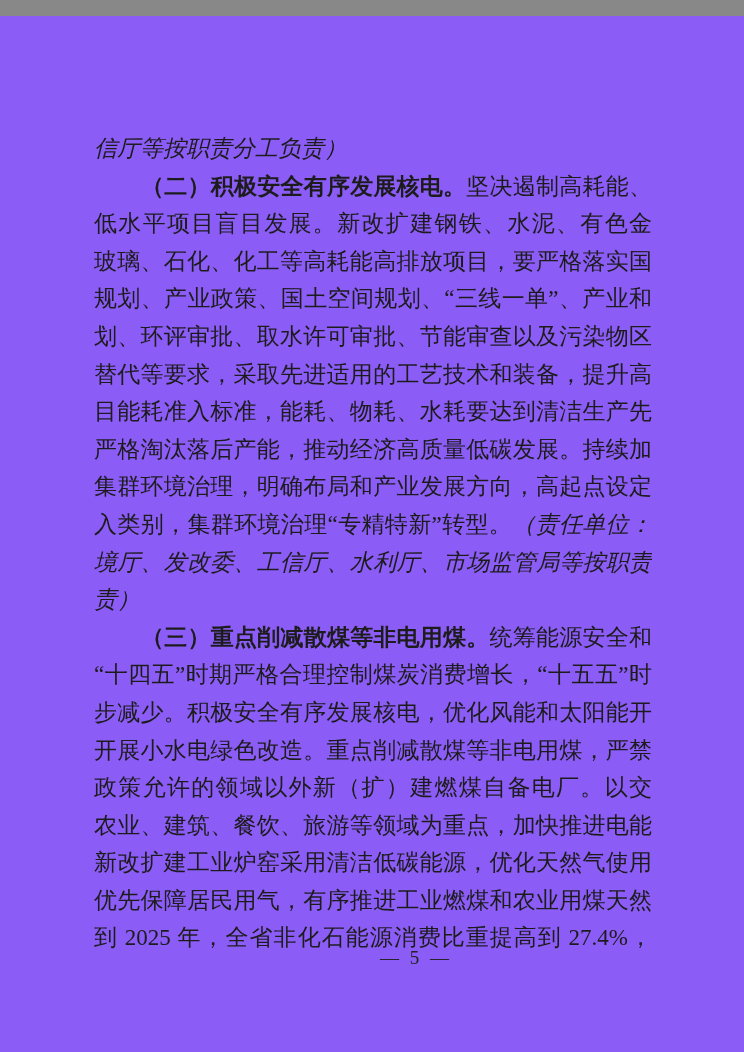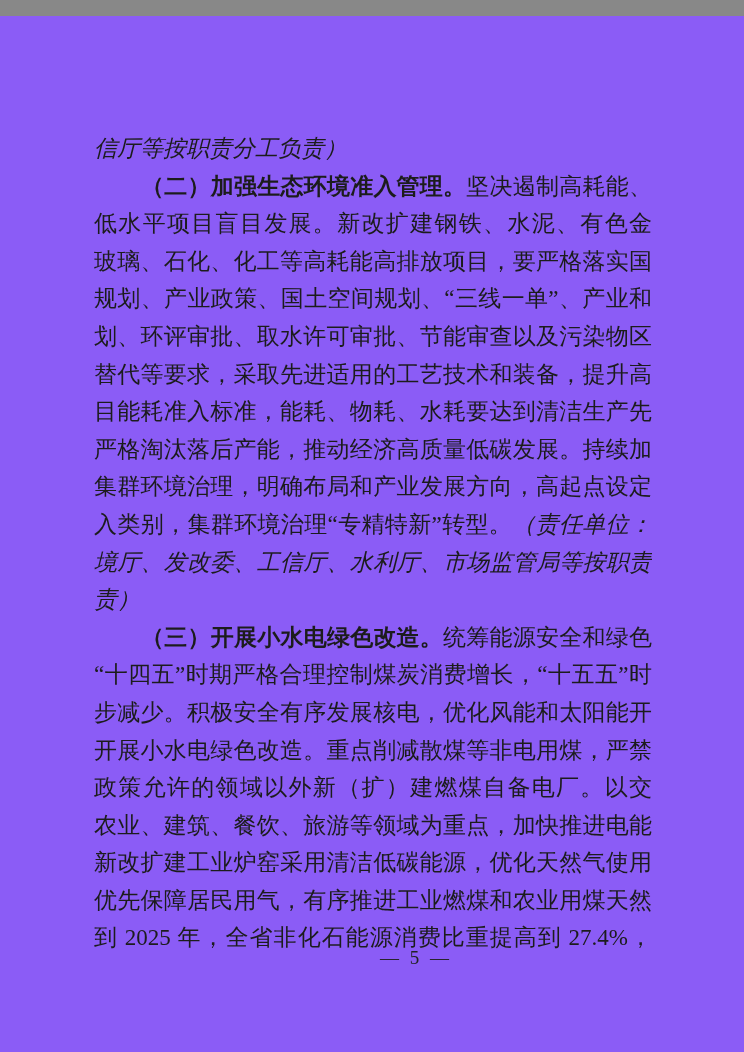--- a/index.html
+++ b/index.html
@@ -59,33 +59,33 @@
     color: #222222;
     font-family: "Liberation Serif", "DejaVu Serif", serif;
   }
 </style>
 </head>
 <body>
 
 <div class="page">
   <div class="textblock">
       <div class="line nojust"><span class="seg-kai">信厅等按职责分工负责）</span></div>
-      <div class="line indent"><span class="seg-bold">（二）加强生态环境准入管理。</span><span class="seg-body">坚决遏制高耗能、高排放、</span></div>
+      <div class="line indent"><span class="seg-bold">（二）积极安全有序发展核电。</span><span class="seg-body">坚决遏制高耗能、高排放、</span></div>
       <div class="line"><span class="seg-body">低水平项目盲目发展。新改扩建钢铁、水泥、有色金属、平板</span></div>
       <div class="line"><span class="seg-body">玻璃、石化、化工等高耗能高排放项目，要严格落实国家产业</span></div>
       <div class="line"><span class="seg-body">规划、产业政策、国土空间规划、“三线一单”、产业和区域规</span></div>
       <div class="line"><span class="seg-body">划、环评审批、取水许可审批、节能审查以及污染物区域削减</span></div>
       <div class="line"><span class="seg-body">替代等要求，采取先进适用的工艺技术和装备，提升高耗能项</span></div>
       <div class="line"><span class="seg-body">目能耗准入标准，能耗、物耗、水耗要达到清洁生产先进水平。</span></div>
       <div class="line"><span class="seg-body">严格淘汰落后产能，推动经济高质量低碳发展。持续加强产业</span></div>
       <div class="line"><span class="seg-body">集群环境治理，明确布局和产业发展方向，高起点设定项目准</span></div>
       <div class="line"><span class="seg-body">入类别，集群环境治理“专精特新”转型。</span><span class="seg-kai">（责任单位：省生态环</span></div>
       <div class="line"><span class="seg-kai">境厅、发改委、工信厅、水利厅、市场监管局等按职责分工负</span></div>
       <div class="line nojust"><span class="seg-kai">责）</span></div>
-      <div class="line indent"><span class="seg-bold">（三）开展小水电绿色改造。</span><span class="seg-body">统筹能源安全和绿色发展，</span></div>
+      <div class="line indent"><span class="seg-bold">（三）重点削减散煤等非电用煤。</span><span class="seg-body">统筹能源安全和绿色发展，</span></div>
       <div class="line"><span class="seg-body">“十四五”时期严格合理控制煤炭消费增长，“十五五”时期逐</span></div>
       <div class="line"><span class="seg-body">步减少。积极安全有序发展核电，优化风能和太阳能开发布局，</span></div>
       <div class="line"><span class="seg-body">开展小水电绿色改造。重点削减散煤等非电用煤，严禁在国家</span></div>
       <div class="line"><span class="seg-body">政策允许的领域以外新（扩）建燃煤自备电厂。以交通、工业、</span></div>
       <div class="line"><span class="seg-body">农业、建筑、餐饮、旅游等领域为重点，加快推进电能替代。</span></div>
       <div class="line"><span class="seg-body">新改扩建工业炉窑采用清洁低碳能源，优化天然气使用方式，</span></div>
       <div class="line"><span class="seg-body">优先保障居民用气，有序推进工业燃煤和农业用煤天然气替代。</span></div>
       <div class="line"><span class="seg-body">到 2025 年，全省非化石能源消费比重提高到 27.4%，力争清洁</span></div>
     </div>
   <div class="pagenum">— 5 —</div>

